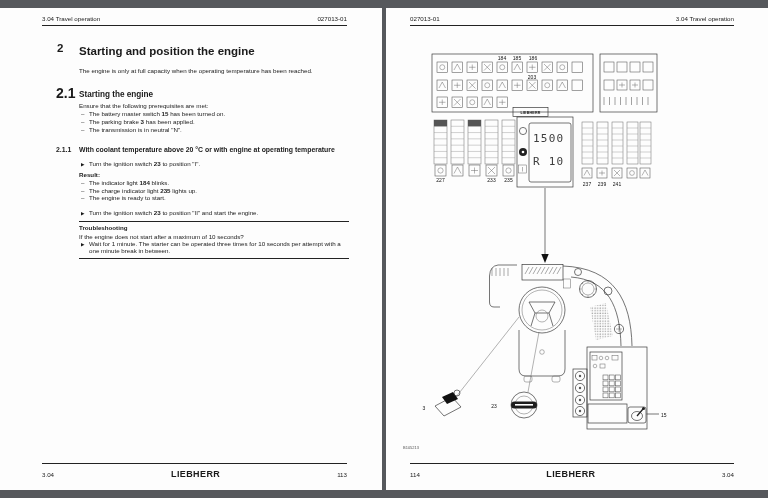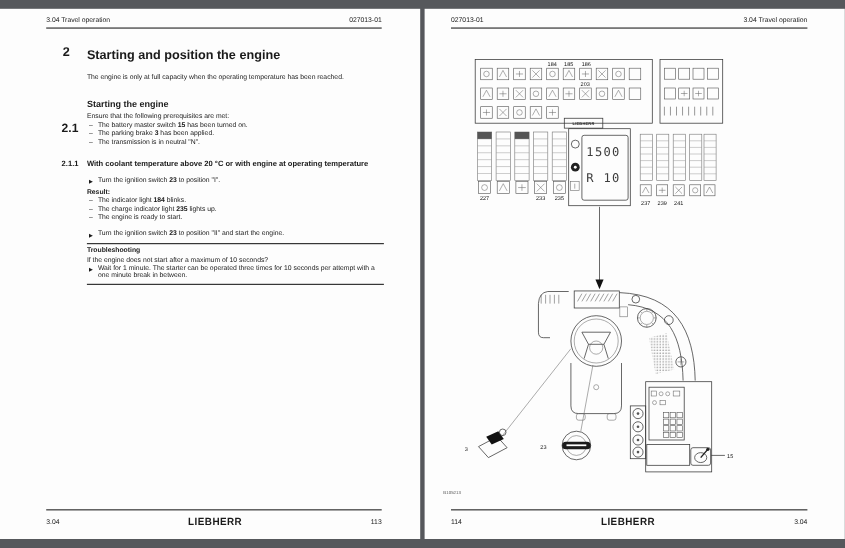--- a/index.html
+++ b/index.html
@@ -26,21 +26,21 @@
   .brand{font-weight:bold;font-size:9px;letter-spacing:0.4px;transform:scaleY(1.05);}
 
   
   .content{position:absolute;top:31px;left:0;right:33px;font-size:6.2px;line-height:7.2px;}
   .hrow{position:relative;}
   .hnum{position:absolute;left:56px;top:0;font-weight:bold;}
   .h1row{margin-top:6px;}
   .h1row .hnum{left:57px;font-size:11.5px;}
   .h1{margin:0 0 0 79px;font-size:11.5px;font-weight:bold;line-height:13px;}
   .h2row{margin-top:16px;}
-  .h2row .hnum{font-size:11px;margin-top:24px;}
+  .h2row .hnum{font-size:14px;}
   .h2{margin:0 0 0 79px;font-size:8.2px;font-weight:bold;line-height:9px;}
   .h3row{margin-top:13px;}
   .h3row .hnum{font-size:6.9px;}
   .h3{margin:0 0 0 79px;font-size:6.9px;font-weight:bold;line-height:8px;}
   .para{margin:4px 0 0 79px;}
   .para.intro{margin-top:9px;}
   .bold{font-weight:bold;}
   .li,.action{display:flex;margin:0 0 0 81px;}
   .li{margin-top:0.6px;}
   .marker{width:8px;flex:0 0 8px;}

